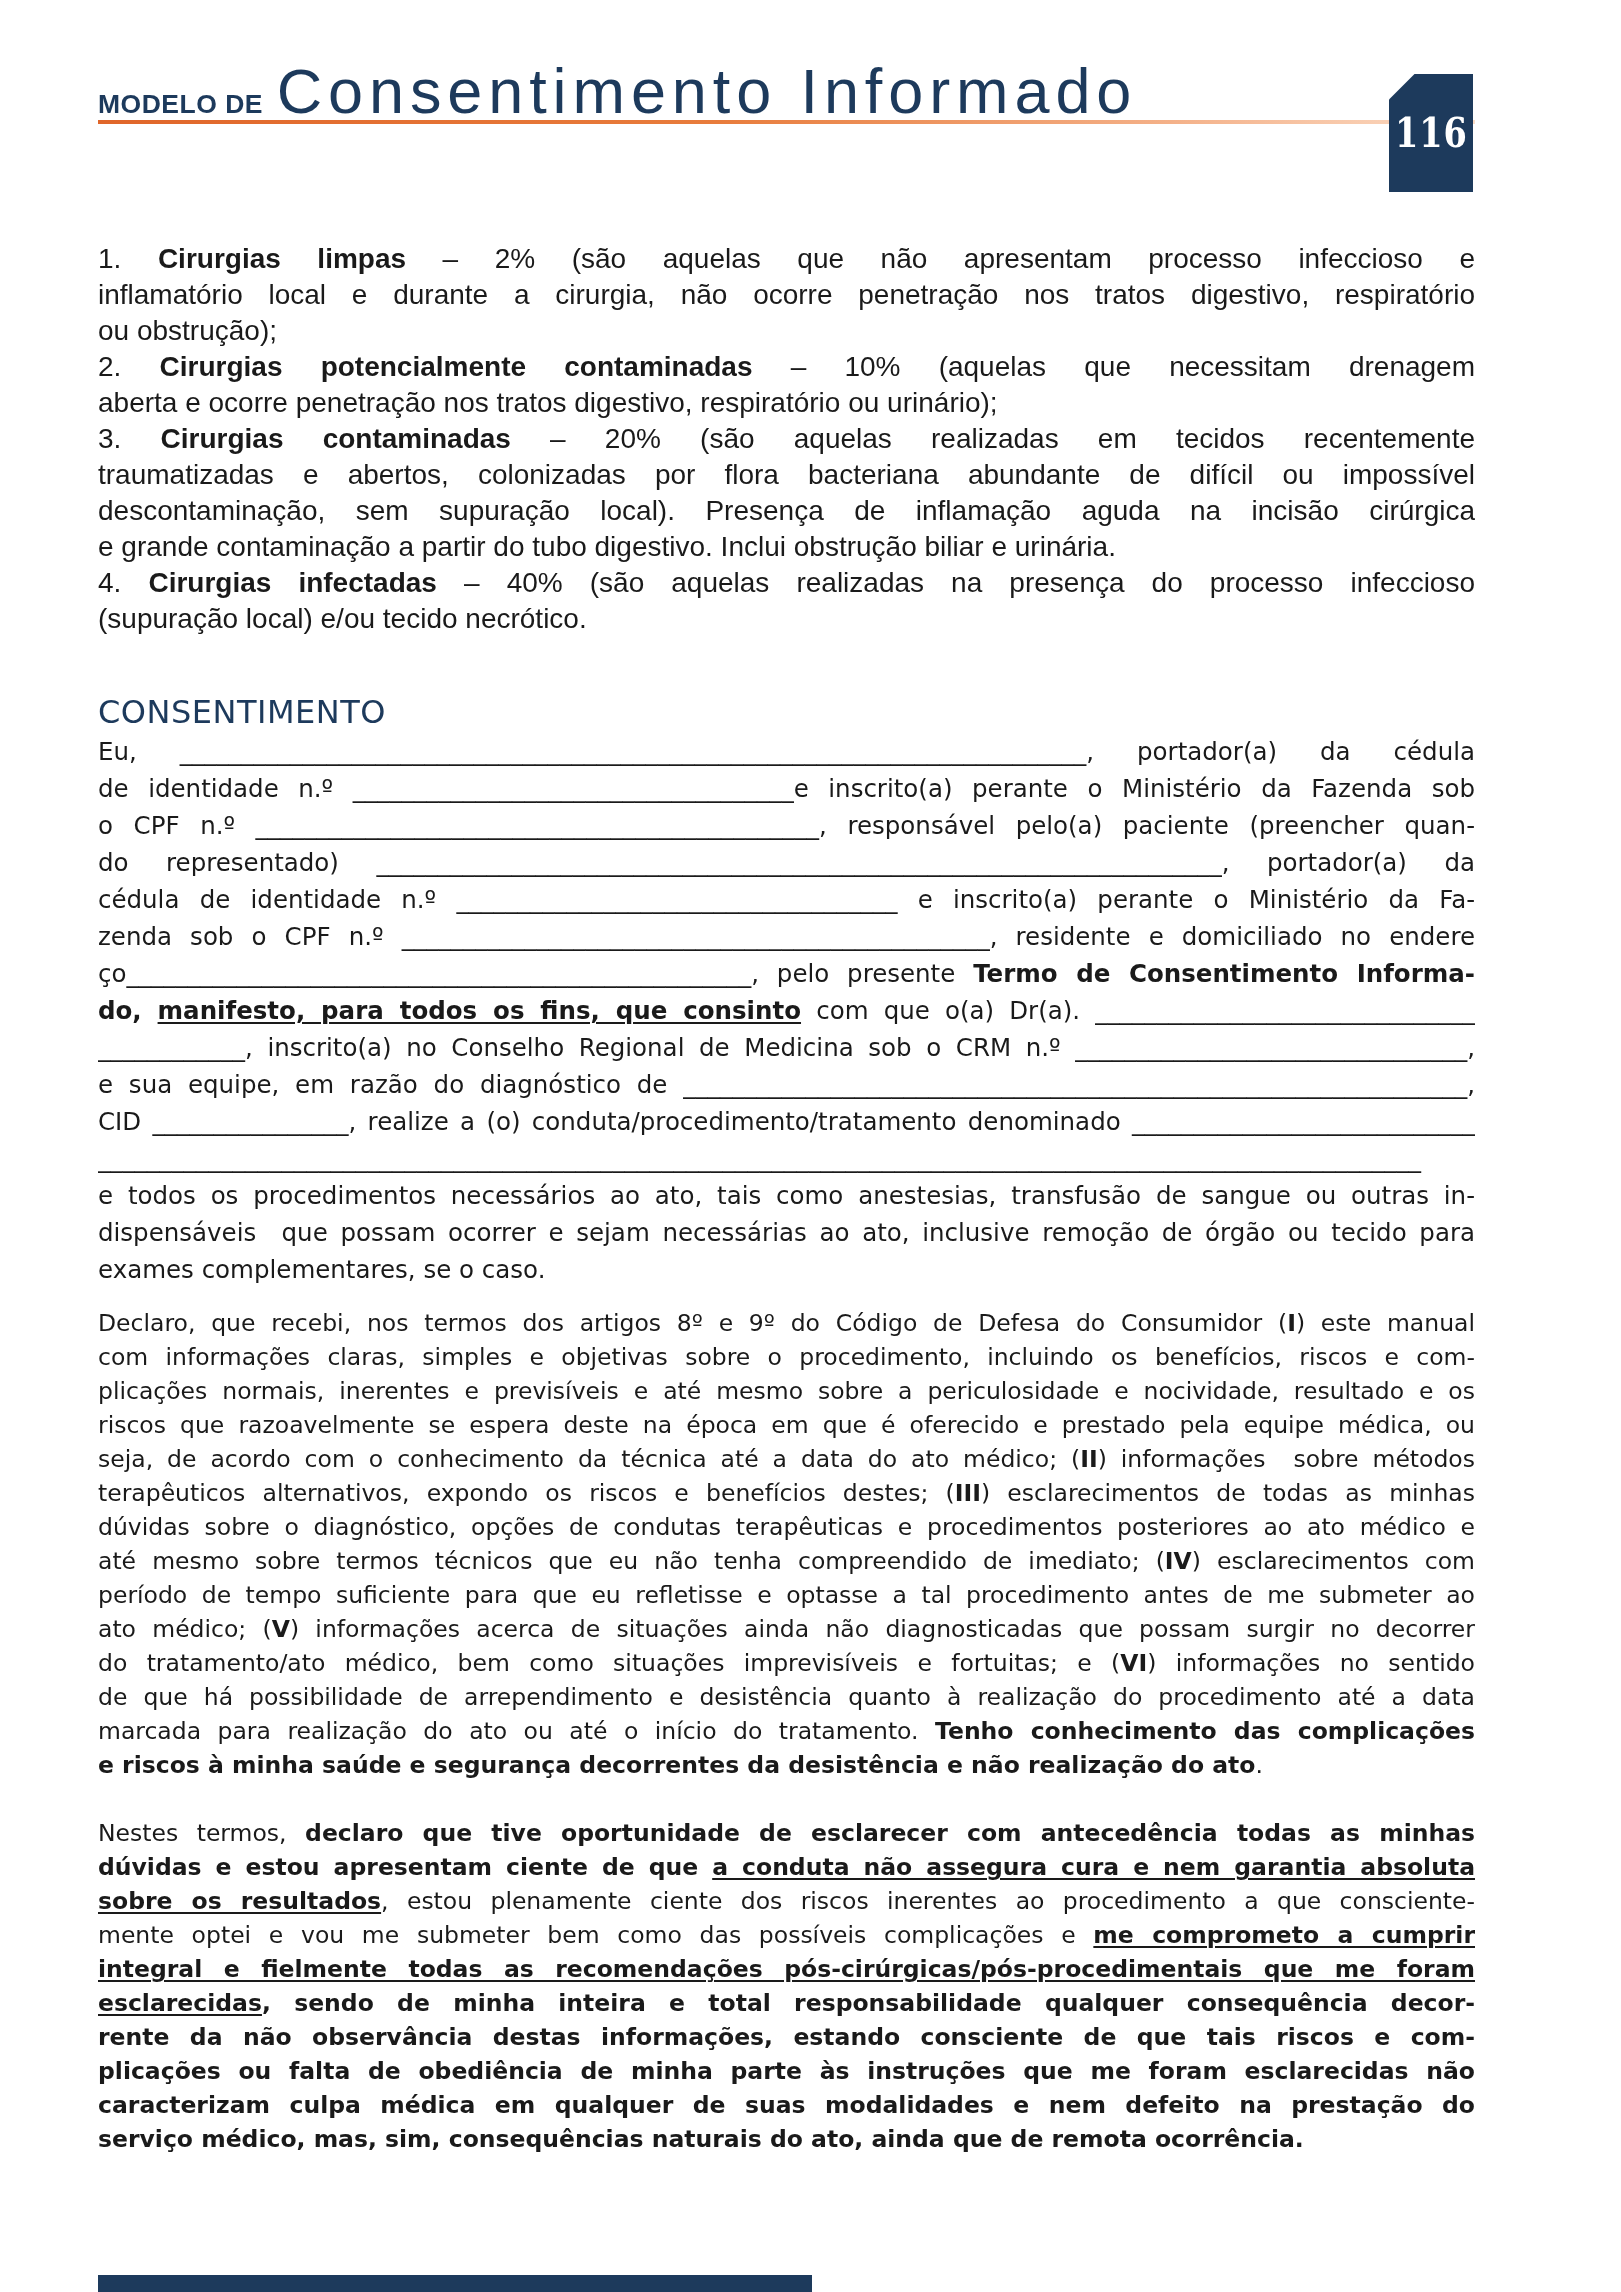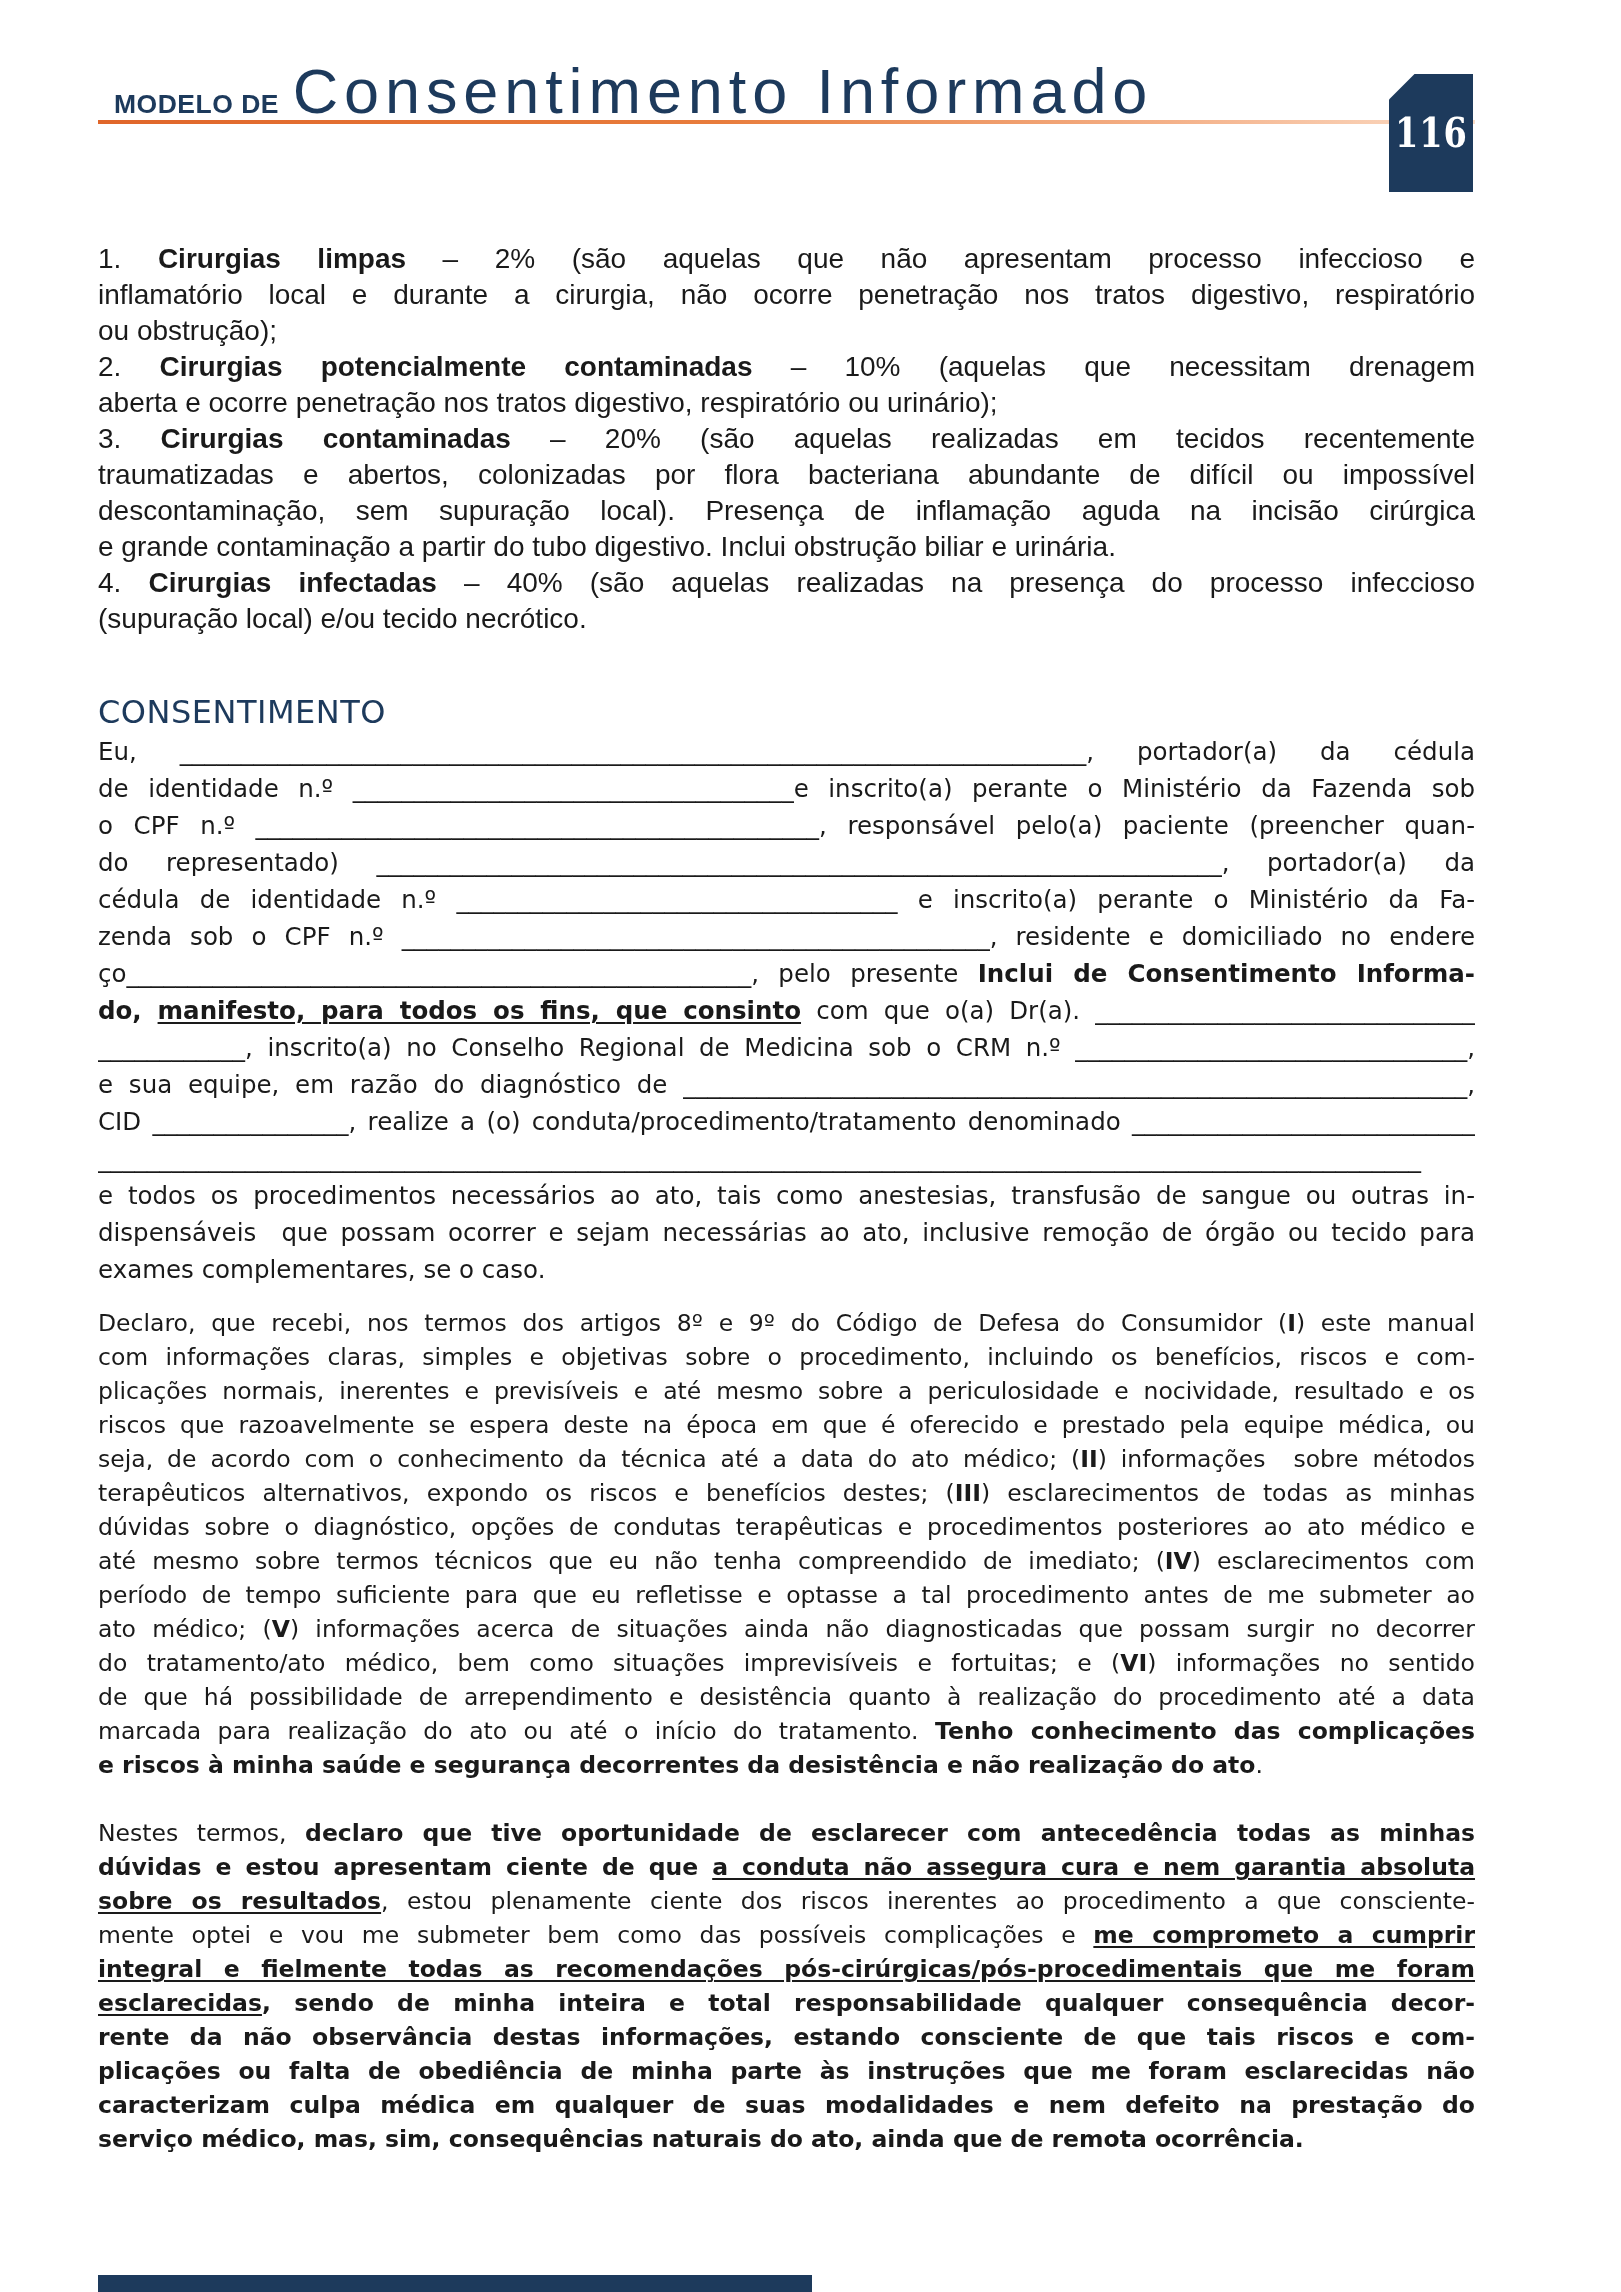--- a/index.html
+++ b/index.html
@@ -11,21 +11,21 @@
     padding:55px 146px 0 98px;
     overflow:hidden;
     color:#1a1a1a;
     font-family:"DejaVu Sans", sans-serif;
   }
   
   .hdr{display:flex;align-items:baseline;height:63px;}
   .kicker{
     font-family:"Liberation Sans", sans-serif;
     font-weight:700;font-size:26.5px;color:#1d3a5c;letter-spacing:0.5px;
-    margin-right:13.7px;white-space:nowrap;margin-left:16px;
+    margin-right:13.7px;white-space:nowrap;
   }
   .title{
     font-family:"Liberation Sans", sans-serif;
     font-weight:300;font-size:63px;color:#1d3a5c;letter-spacing:5.9px;white-space:nowrap;
   }
   .rule{
     margin-top:2px;height:3.9px;
     background:linear-gradient(to right,#e0662a 0%,#e87c3c 45%,#f4b189 78%,#fbdcc6 100%);
   }
   .badge{
@@ -91,21 +91,21 @@
       <div class="para heading" style="margin-top: 55px;">
         <div class="ln"><span>CONSENTIMENTO</span></div>
       </div>
       <div class="para form" style="">
         <div class="ln j"><span>Eu, </span><span>__________________________________________________________________________</span><span>, portador(a) da cédula</span></div>
         <div class="ln j"><span>de identidade n.º </span><span>____________________________________</span><span>e inscrito(a) perante o Ministério da Fazenda sob</span></div>
         <div class="ln j"><span>o CPF n.º </span><span>______________________________________________</span><span>, responsável pelo(a) paciente (preencher quan-</span></div>
         <div class="ln j"><span>do representado) </span><span>_____________________________________________________________________</span><span>, portador(a) da</span></div>
         <div class="ln j"><span>cédula de identidade n.º </span><span>____________________________________</span><span> e inscrito(a) perante o Ministério da Fa-</span></div>
         <div class="ln j"><span>zenda sob o CPF n.º </span><span>________________________________________________</span><span>, residente e domiciliado no endere</span></div>
-        <div class="ln j"><span>ço</span><span>___________________________________________________</span><span>, pelo presente </span><span class="b">Inclui de Consentimento Informa-</span></div>
+        <div class="ln j"><span>ço</span><span>___________________________________________________</span><span>, pelo presente </span><span class="b">Termo de Consentimento Informa-</span></div>
         <div class="ln j"><span class="b">do, </span><span class="b u">manifesto, para todos os fins, que consinto</span><span> com que o(a) Dr(a). </span><span>_______________________________</span></div>
         <div class="ln j"><span>____________</span><span>, inscrito(a) no Conselho Regional de Medicina sob o CRM n.º </span><span>________________________________</span><span>,</span></div>
         <div class="ln j"><span>e sua equipe, em razão do diagnóstico de </span><span>________________________________________________________________</span><span>,</span></div>
         <div class="ln j"><span>CID </span><span>________________</span><span>, realize a (o) conduta/procedimento/tratamento denominado </span><span>____________________________</span></div>
         <div class="ln"><span>____________________________________________________________________________________________________________</span></div>
       </div>
       <div class="para flow">
         <div class="ln j"><span>e todos os procedimentos necessários ao ato, tais como anestesias, transfusão de sangue ou outras in-</span></div>
         <div class="ln j"><span>dispensáveis  que possam ocorrer e sejam necessárias ao ato, inclusive remoção de órgão ou tecido para</span></div>
         <div class="ln"><span>exames complementares, se o caso.</span></div>

